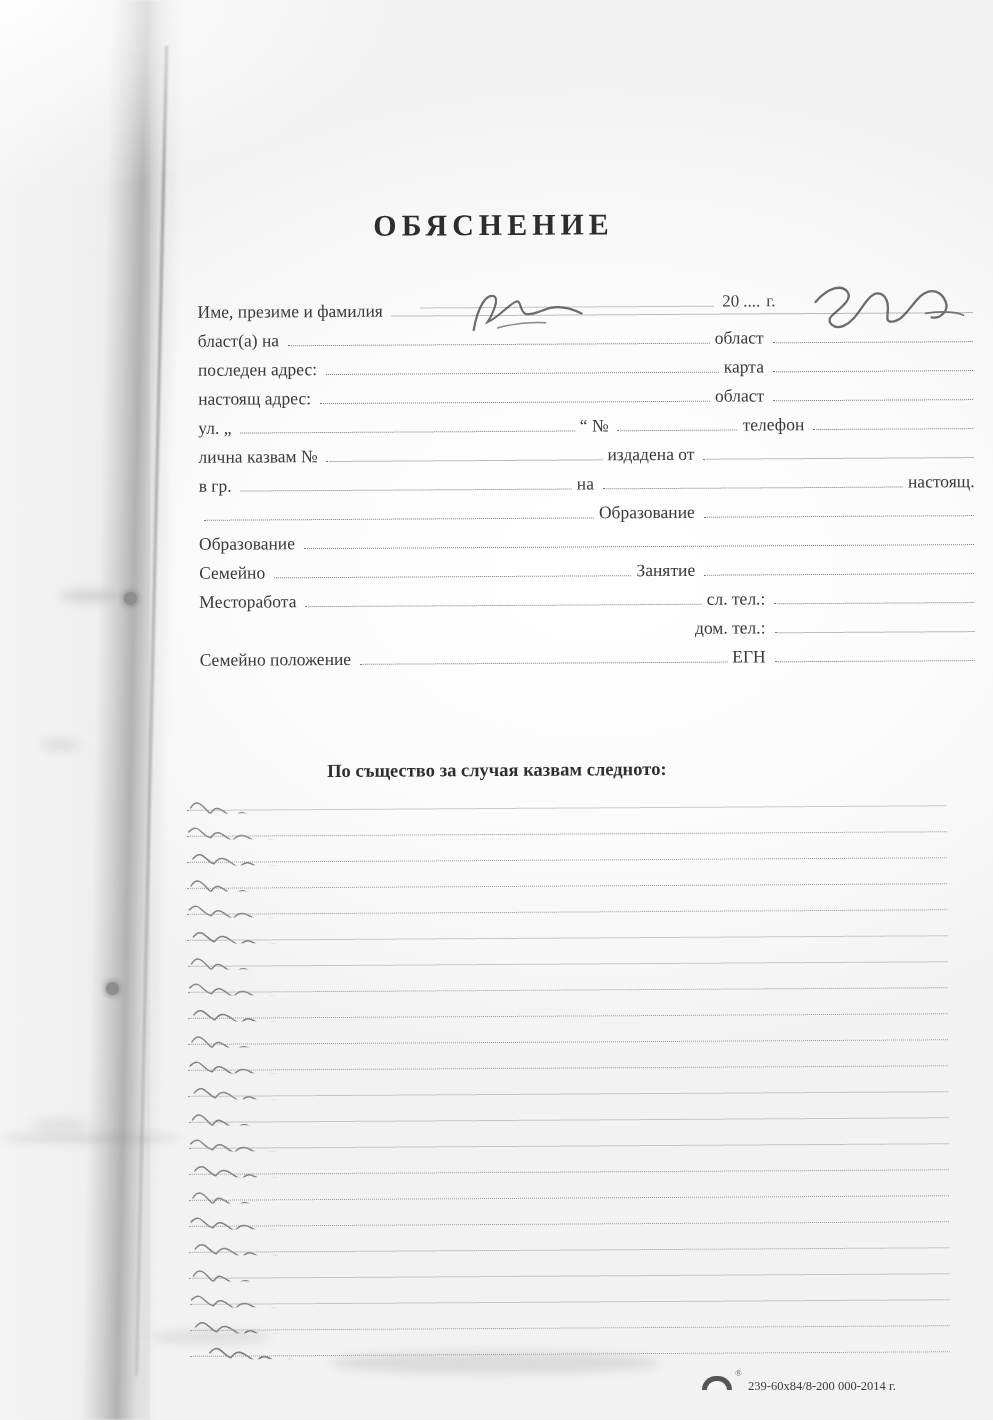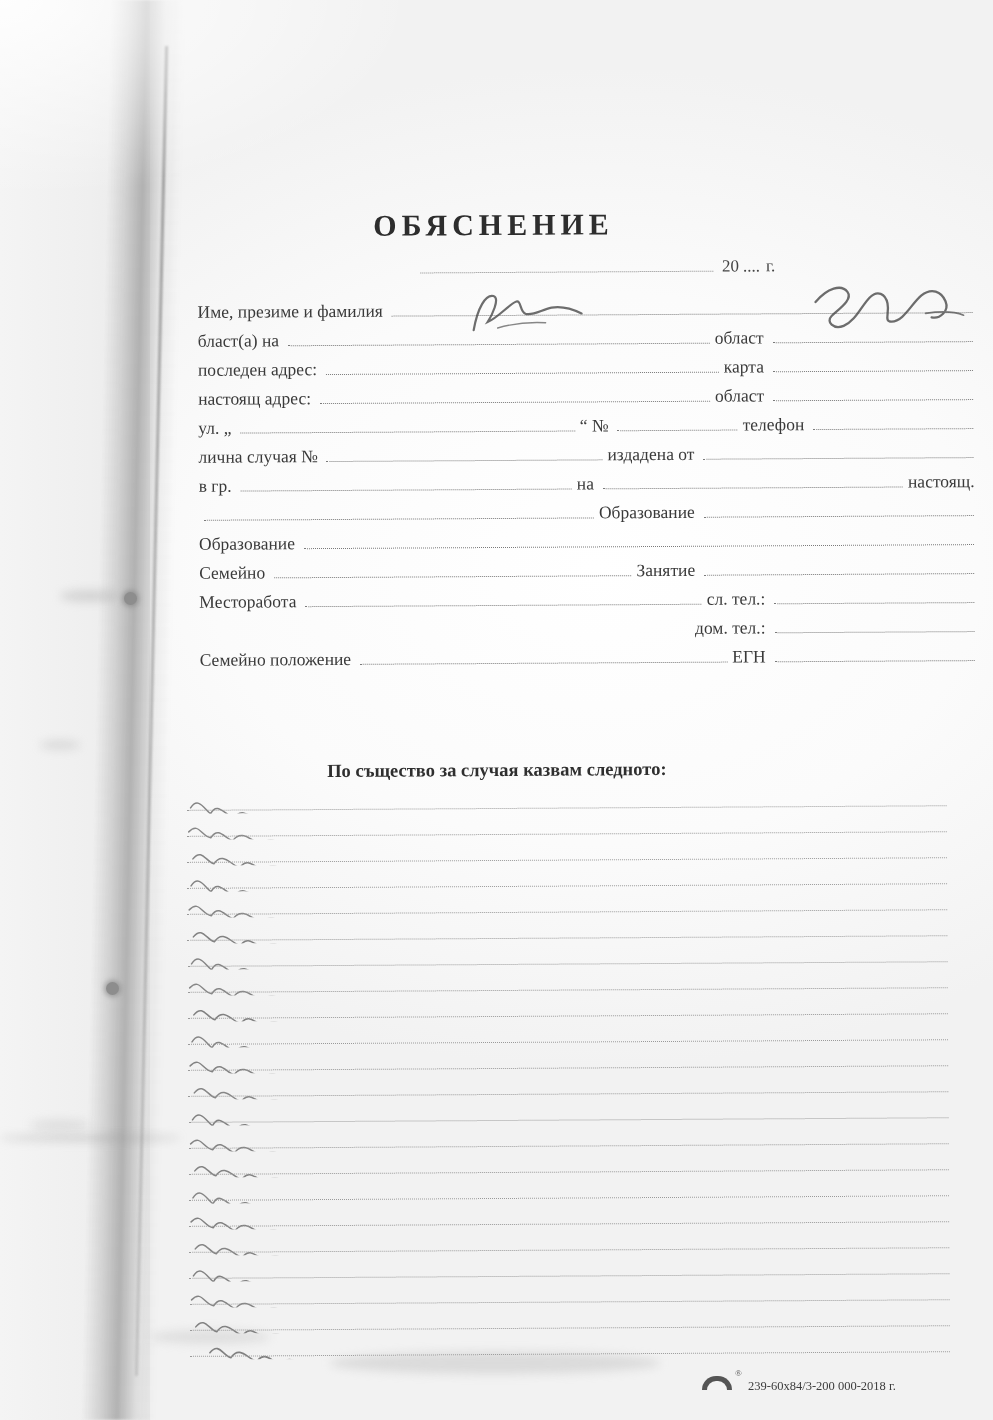--- a/index.html
+++ b/index.html
@@ -217,21 +217,21 @@
   <div class="hole" style="left:124px;top:592px;"></div>
   <div class="hole" style="left:106px;top:982px;"></div>
 </div>
 
 <div class="page">
 
   <div class="title">ОБЯСНЕНИЕ</div>
 
   <div class="date-line">
     <span class="dots" style="border-bottom:1px dotted #8a8a8a; height:1px; margin-bottom:5px;"></span>
-    <span style="padding:0 4px;">20</span>
+    <span style="padding:0 4px;margin-top:35px;">20</span>
     <span>....</span>
     <span style="padding-left:6px;">г.</span>
   </div>
 
   <div class="rows">
 
     <div class="row">
       <span class="lbl">Име, презиме и фамилия</span>
       <span class="dots"></span>
     </div>
@@ -260,21 +260,21 @@
     <div class="row">
       <span class="lbl">ул. „</span>
       <span class="dots"></span>
       <span class="lbl">“ №</span>
       <span class="dots fixed-120"></span>
       <span class="lbl">телефон</span>
       <span class="dots fixed-160"></span>
     </div>
 
     <div class="row">
-      <span class="lbl">лична случая №</span>
+      <span class="lbl">лична казвам №</span>
       <span class="dots"></span>
       <span class="lbl">издадена от</span>
       <span class="dots fixed-270"></span>
     </div>
 
     <div class="row">
       <span class="lbl">в гр.</span>
       <span class="dots"></span>
       <span class="lbl">на</span>
       <span class="dots fixed-300"></span>
@@ -474,13 +474,13 @@
     <div class="hand-line" style="top:542px;"></div>
     <div class="hand-line" style="top:568px;"></div>
   </div>
 
 </div>
 
 <div class="footer-mark">
   <div class="m"></div>
 </div>
 <div class="footer-reg">®</div>
-<div class="footer-text">239-60x84/3-200 000-2018 г.</div>
+<div class="footer-text">239-60x84/8-200 000-2014 г.</div>
 
 </body></html>

